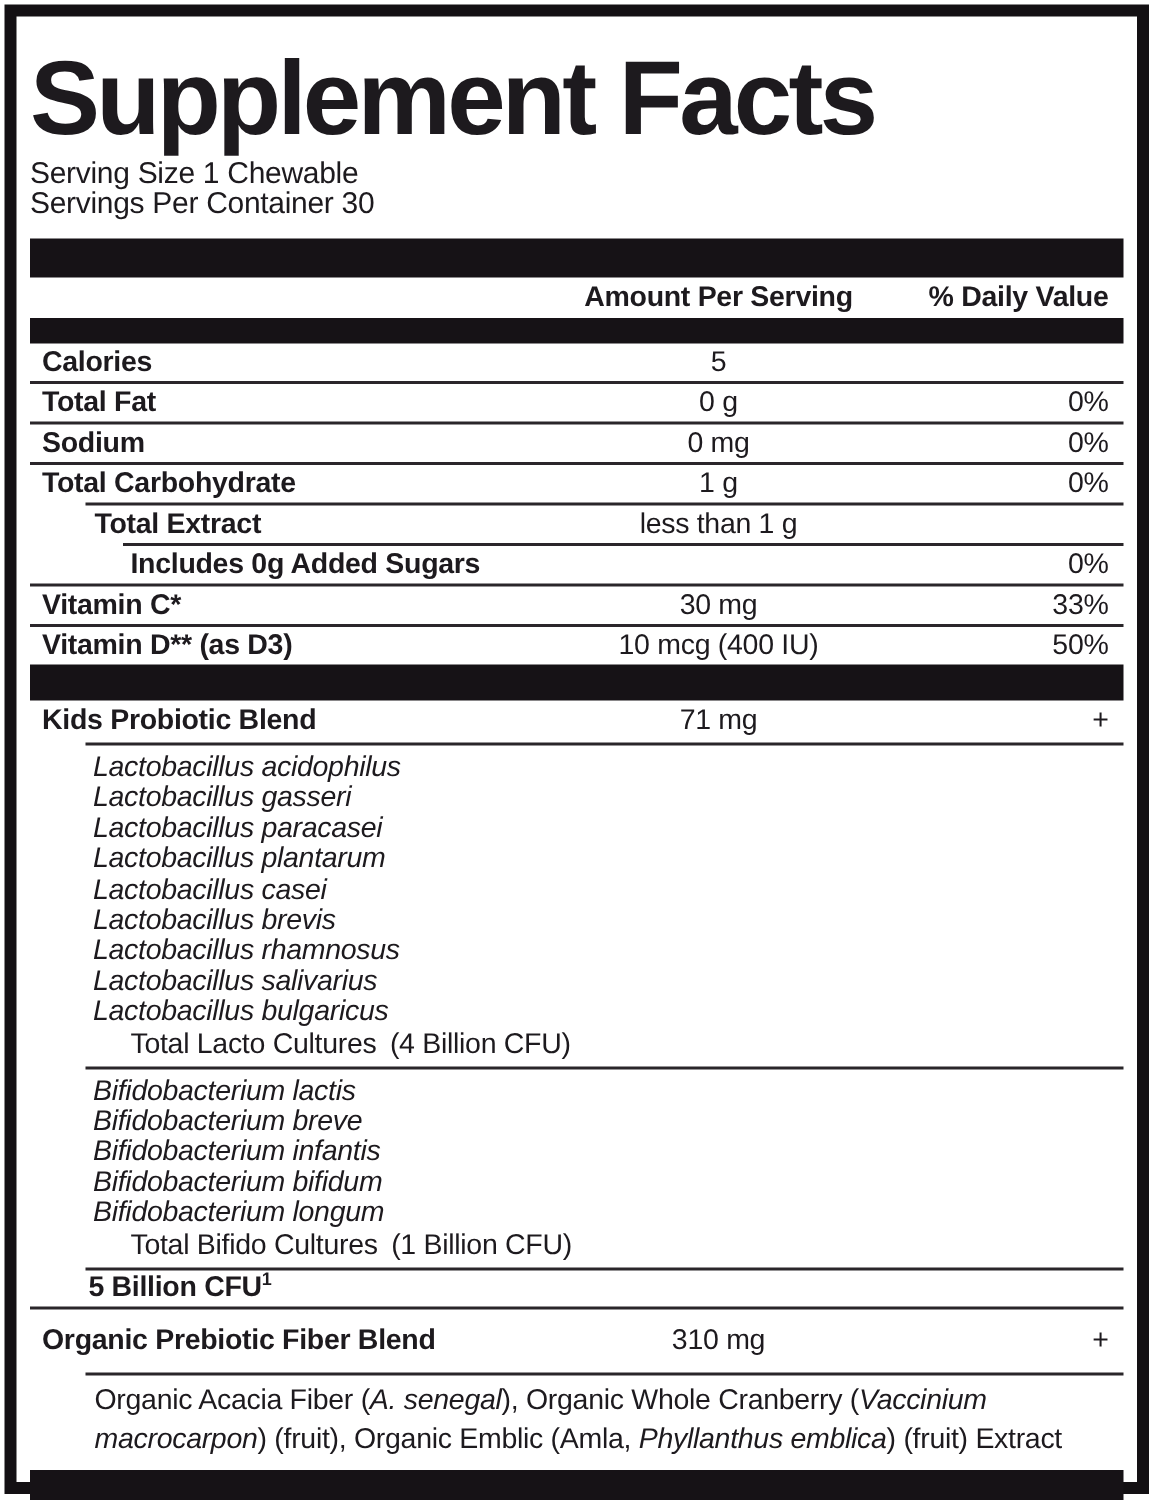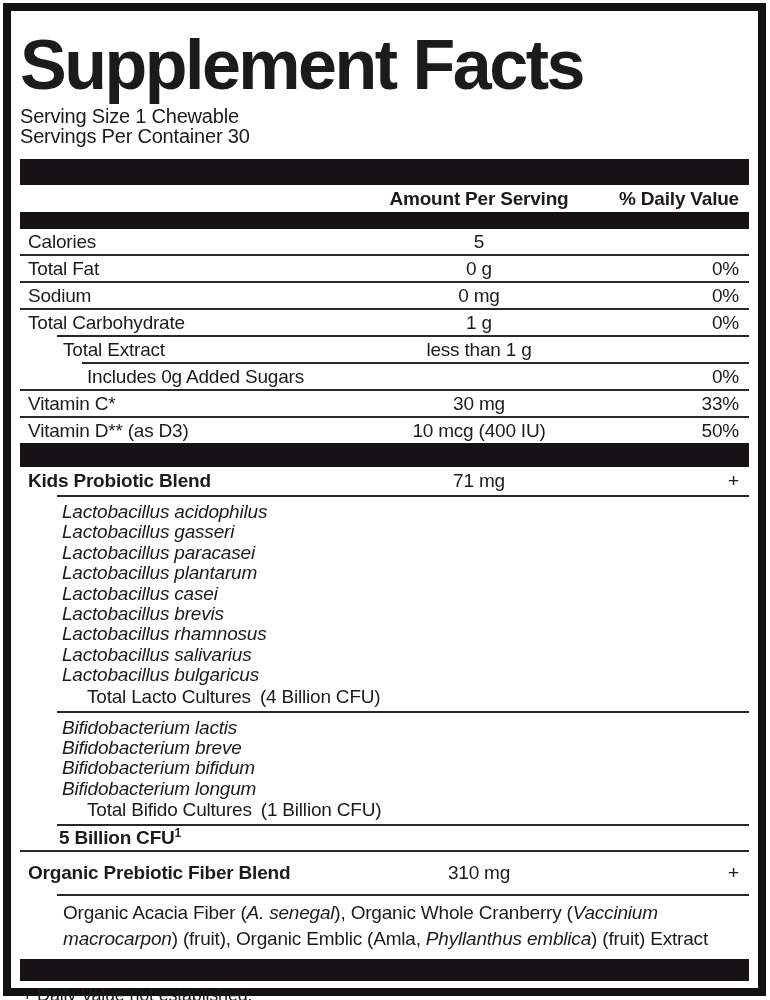--- a/index.html
+++ b/index.html
@@ -13,21 +13,21 @@
          line-height:76px;margin-top:16px;white-space:nowrap;}
   .serving{font-size:20px;line-height:20px;font-weight:400;}
   .serving.first{margin-top:3px;}
   .bar{background:#161216;}
   .bar-lg{height:26px;margin-top:13px;}
   .bar-md{height:17px;}
   .bar-lg2{height:24px;}
   .bar-bot{height:22px;margin-top:4px;}
   .row{display:flex;align-items:center;height:25px;font-size:19px;}
   .row-tall{height:27px;}
-  .c-name{flex:1;padding-left:8px;white-space:nowrap;}
+  .c-name{flex:1;padding-left:8px;white-space:nowrap;font-weight:bold;}
   .c-amt{width:200px;text-align:center;white-space:nowrap;}
   .c-dv{width:170px;text-align:right;padding-right:10px;box-sizing:border-box;white-space:nowrap;}
   .hdr{font-weight:bold;}
   .bold{font-weight:bold;}
   .sep{height:2px;background:#2a262a;}
   .pl1{padding-left:43px;}
   .species-block{padding:5px 0 4px 0;}
   .species{font-style:italic;font-size:19px;line-height:20.4px;padding-left:42px;}
   .cultures-total{font-size:19px;line-height:21px;padding-left:67px;}
   .cultures-total .qty{margin-left:9px;}
@@ -129,20 +129,21 @@
         <div class="species">Lactobacillus bulgaricus</div>
       </div>
     <div class="cultures-total"><span>Total Lacto Cultures</span><span class="qty">(4 Billion CFU)</span></div>
   </div>
   <div class="sep" style="margin-left:37px;"></div>
 
   <div class="species-block">
     <div id="bifido-list">
         <div class="species">Bifidobacterium lactis</div>
         <div class="species">Bifidobacterium breve</div>
+        <div class="species">Bifidobacterium infantis</div>
         <div class="species">Bifidobacterium bifidum</div>
         <div class="species">Bifidobacterium longum</div>
       </div>
     <div class="cultures-total"><span>Total Bifido Cultures</span><span class="qty">(1 Billion CFU)</span></div>
   </div>
   <div class="sep" style="margin-left:37px;"></div>
 
   <div class="row" style="height:24px;">
     <div class="c-amt bold"><span>5 Billion CFU</span><sup>1</sup></div>
     <div class="c-dv"></div>

